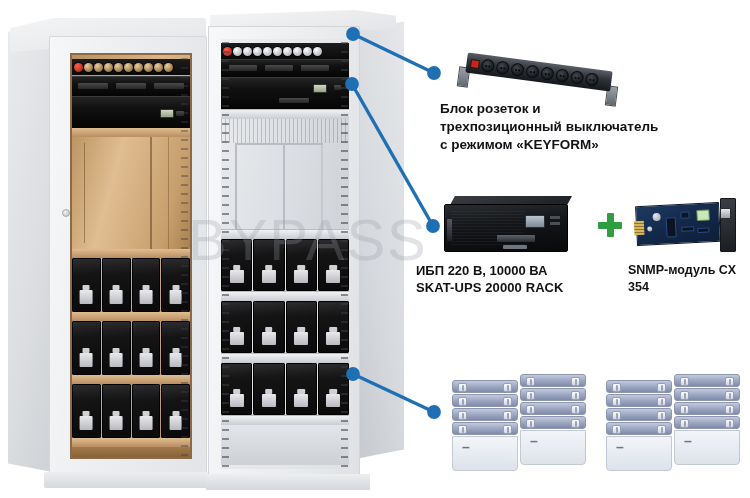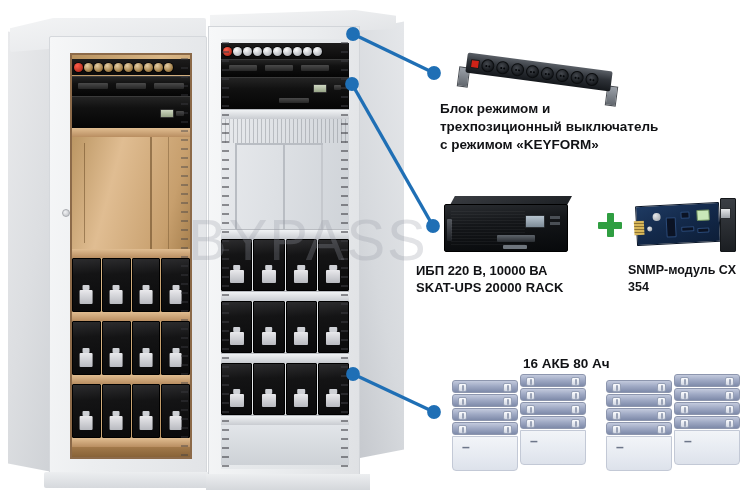--- a/index.html
+++ b/index.html
@@ -515,21 +515,21 @@
       <span class="pdu-sock"></span>
       <span class="pdu-sock"></span>
       <span class="pdu-sock"></span>
       <span class="pdu-sock"></span>
       <span class="pdu-sock"></span>
       <span class="pdu-sock"></span>
     </div>
   </div>
 
   <div class="cap-text" id="pdu-caption">
-    <div>Блок режимом и</div>
+    <div>Блок розеток и</div>
     <div>трехпозиционный выключатель</div>
     <div>с режимом «KEYFORM»</div>
   </div>
 
   <div class="ups-wrap">
     <div class="ups-top"></div>
     <div class="ups-face">
       <div class="ups-handle"></div>
       <div class="ups-grill"></div>
       <div class="ups-lcd"></div>
@@ -560,21 +560,20 @@
       <span class="grn" style="left:60px;top:6px;width:13px;height:11px;"></span>
       <span class="chip" style="left:60px;top:24px;width:12px;height:5px;"></span>
     </div>
     <div class="snmp-bracket">
       <span class="snmp-rj"></span>
     </div>
   </div>
 
   <div class="cap-text" id="snmp-caption">SNMP-модуль CX 354</div>
 
-  <div class="cap-text" id="bank-caption">16 АКБ 80 Ач</div>
 
   <div class="bank">
 
     <div class="bstack" style="left:0px;   top:6px;">
       <div class="btop">
           <span class="cell l"></span>
           <span class="cell r"></span>
         </div>
       <div class="btop">
           <span class="cell l"></span>

